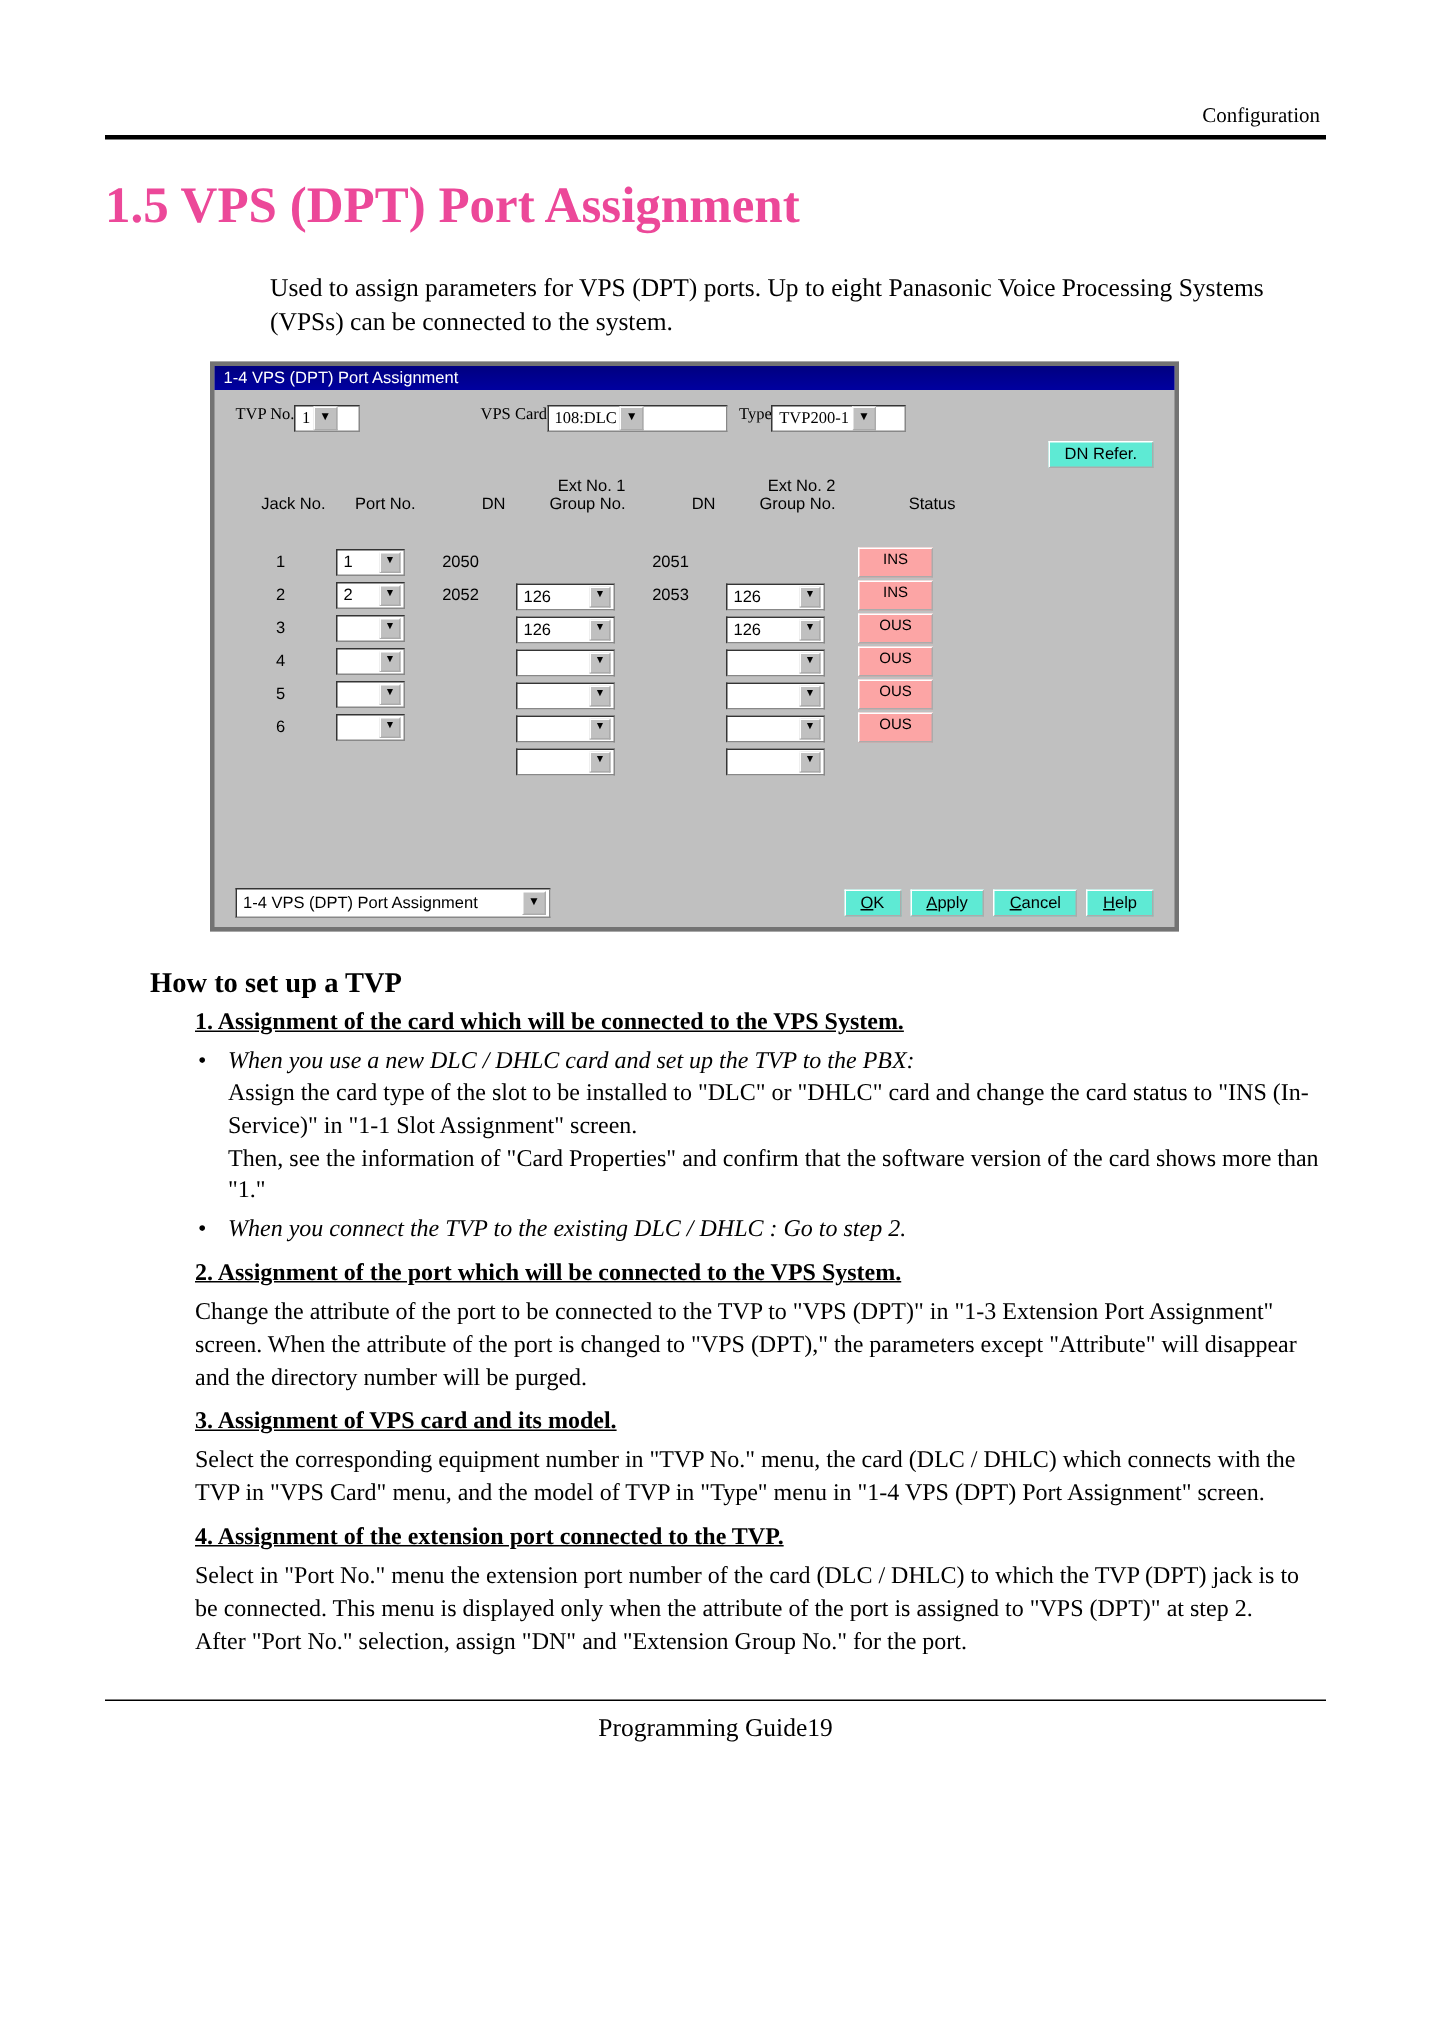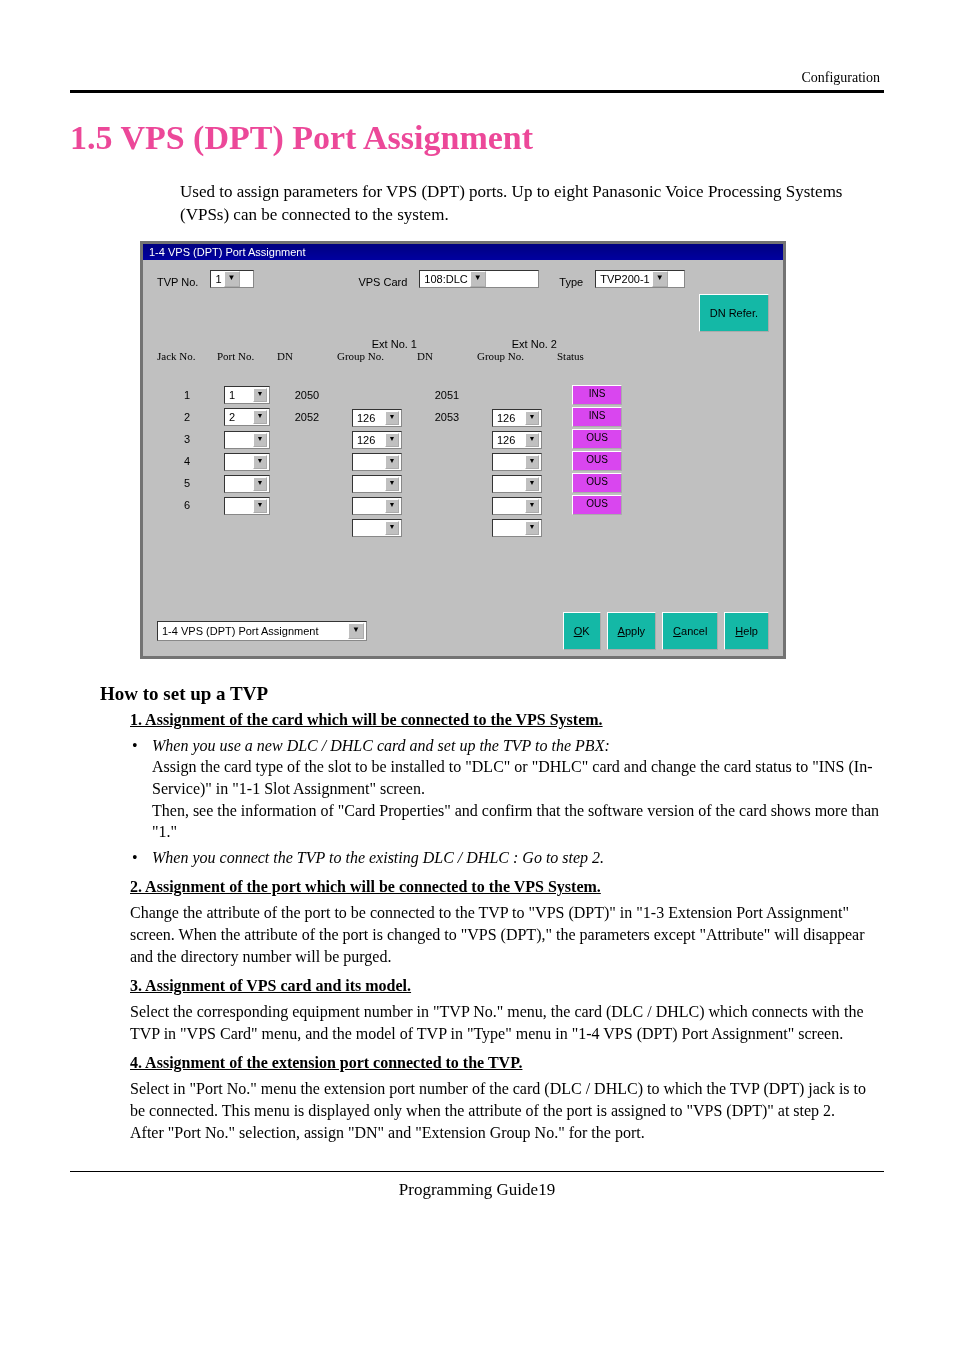--- a/index.html
+++ b/index.html
@@ -54,23 +54,24 @@
     color: #fff;
     padding: 2px 6px;
     font-size: 11px;
   }
   .dlg-body {
     padding: 10px 14px 6px 14px;
     position: relative;
   }
   .row-top {
     display: flex;
-    align-items: flex-end;
-    gap: 12px;
+    align-items: flex-start;
+    gap: 0;
     margin-bottom: 6px;
+    font-family: Liberation Serif, serif;
   }
   .lbl { font-size: 11px; }
   .combo {
     display: inline-flex;
     align-items: center;
     background: #fff;
     border: 1px inset #888;
     height: 18px;
     padding: 0 2px 0 4px;
     box-sizing: border-box;
@@ -80,72 +81,71 @@
     background: #c0c0c0;
     border: 1px outset #fff;
     width: 14px;
     height: 14px;
     font-size: 8px;
     line-height: 12px;
     text-align: center;
     margin-left: 2px;
   }
   .btn {
-    background: #14b8a6;
+    background: #5eead4;
     border: 1px outset #fff;
-    padding: 12px 10px;
+    padding: 2px 10px;
     font-size: 11px;
     cursor: pointer;
   }
   .grid-wrap { margin-top: 4px; }
   .grid-head {
     display: grid;
     grid-template-columns: 60px 60px 60px 80px 60px 80px 80px;
     text-align: right;
     font-size: 11px;
   }
   .grid-head2 {
     display: grid;
     grid-template-columns: 60px 60px 60px 80px 60px 80px 80px;
-    text-align: left;
+    text-align: right;
     font-size: 11px;
     margin-bottom: 2px;
-    font-family: Liberation Serif, serif;
   }
   .grid-row {
     display: grid;
     grid-template-columns: 60px 60px 60px 80px 60px 80px 80px;
     text-align: center;
     align-items: center;
     height: 22px;
   }
   .cell-combo {
     display: inline-flex;
     align-items: center;
     justify-content: space-between;
     background: #fff;
     border: 1px inset #888;
     height: 18px;
     width: 46px;
     margin: 0 auto;
     box-sizing: border-box;
     padding: 0 2px 0 4px;
   }
-  .cell-combo.wide { width: 50px; margin-top: 45px; }
+  .cell-combo.wide { width: 66px; margin-top: 45px; }
   .cell-combo .dd {
     background: #c0c0c0;
     border: 1px outset #fff;
     width: 12px;
     height: 12px;
     font-size: 7px;
     line-height: 10px;
     text-align: center;
   }
   .status-btn {
-    background: #d946ef;
+    background: #fca5a5;
     border: 1px outset #fff;
     width: 48px;
     height: 18px;
     font-size: 10px;
     margin: 4px auto;
     line-height: 16px;
   }
   .dlg-spacer { height: 110px; }
   .dlg-bottom {
     display: flex;

